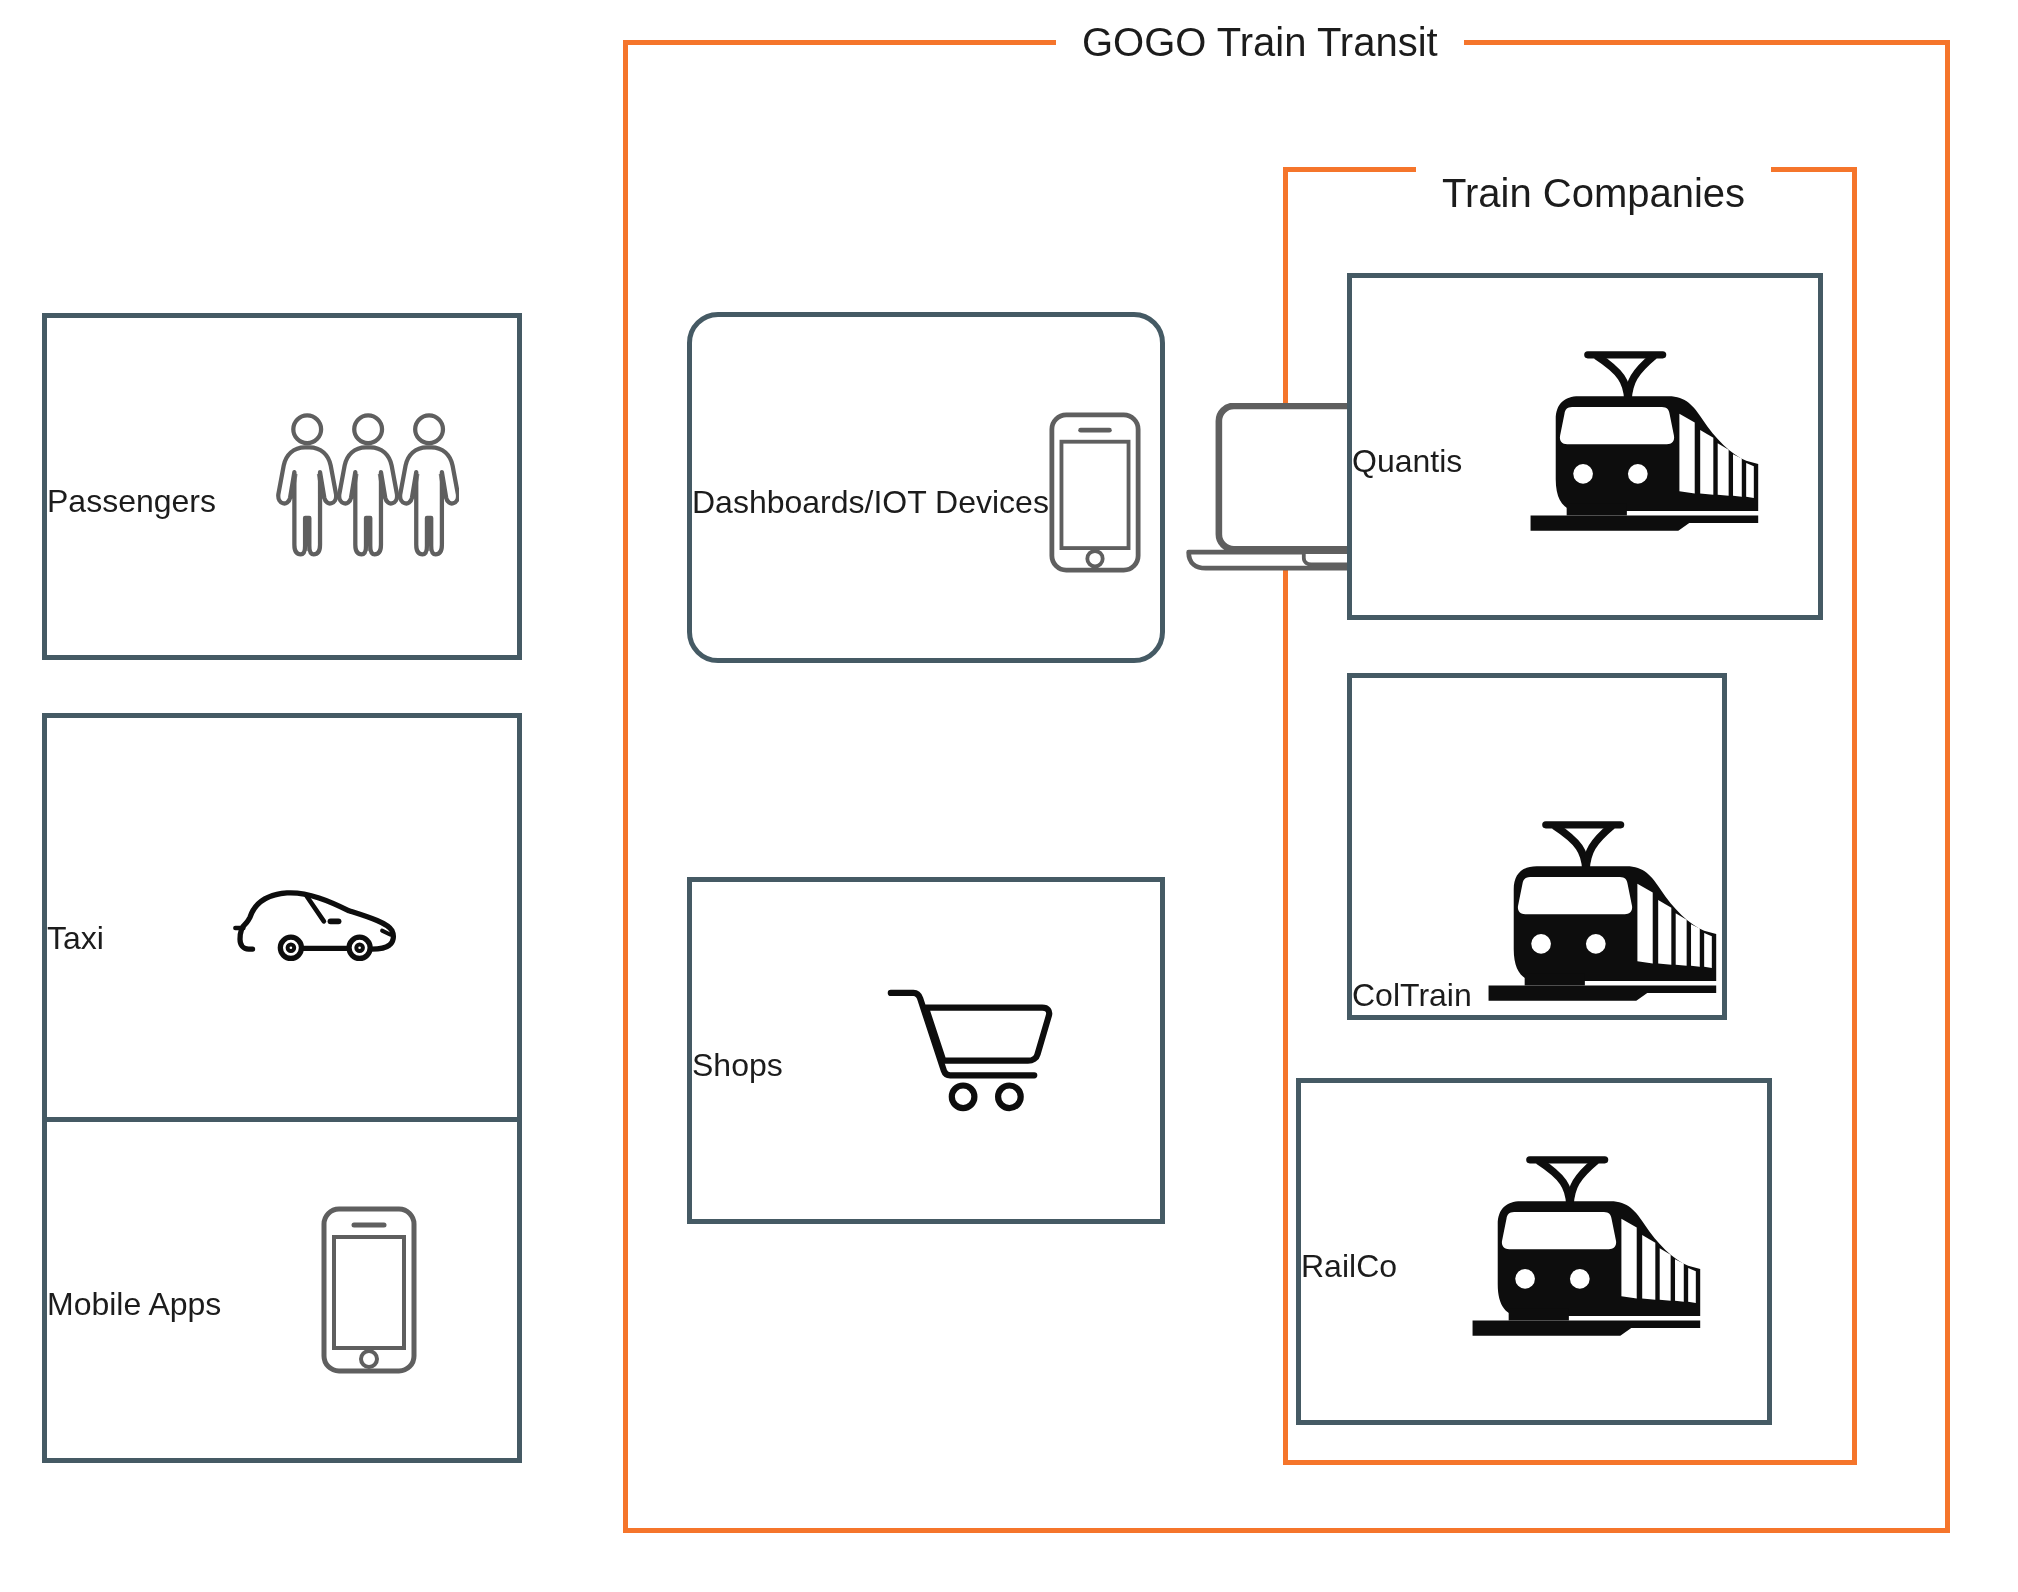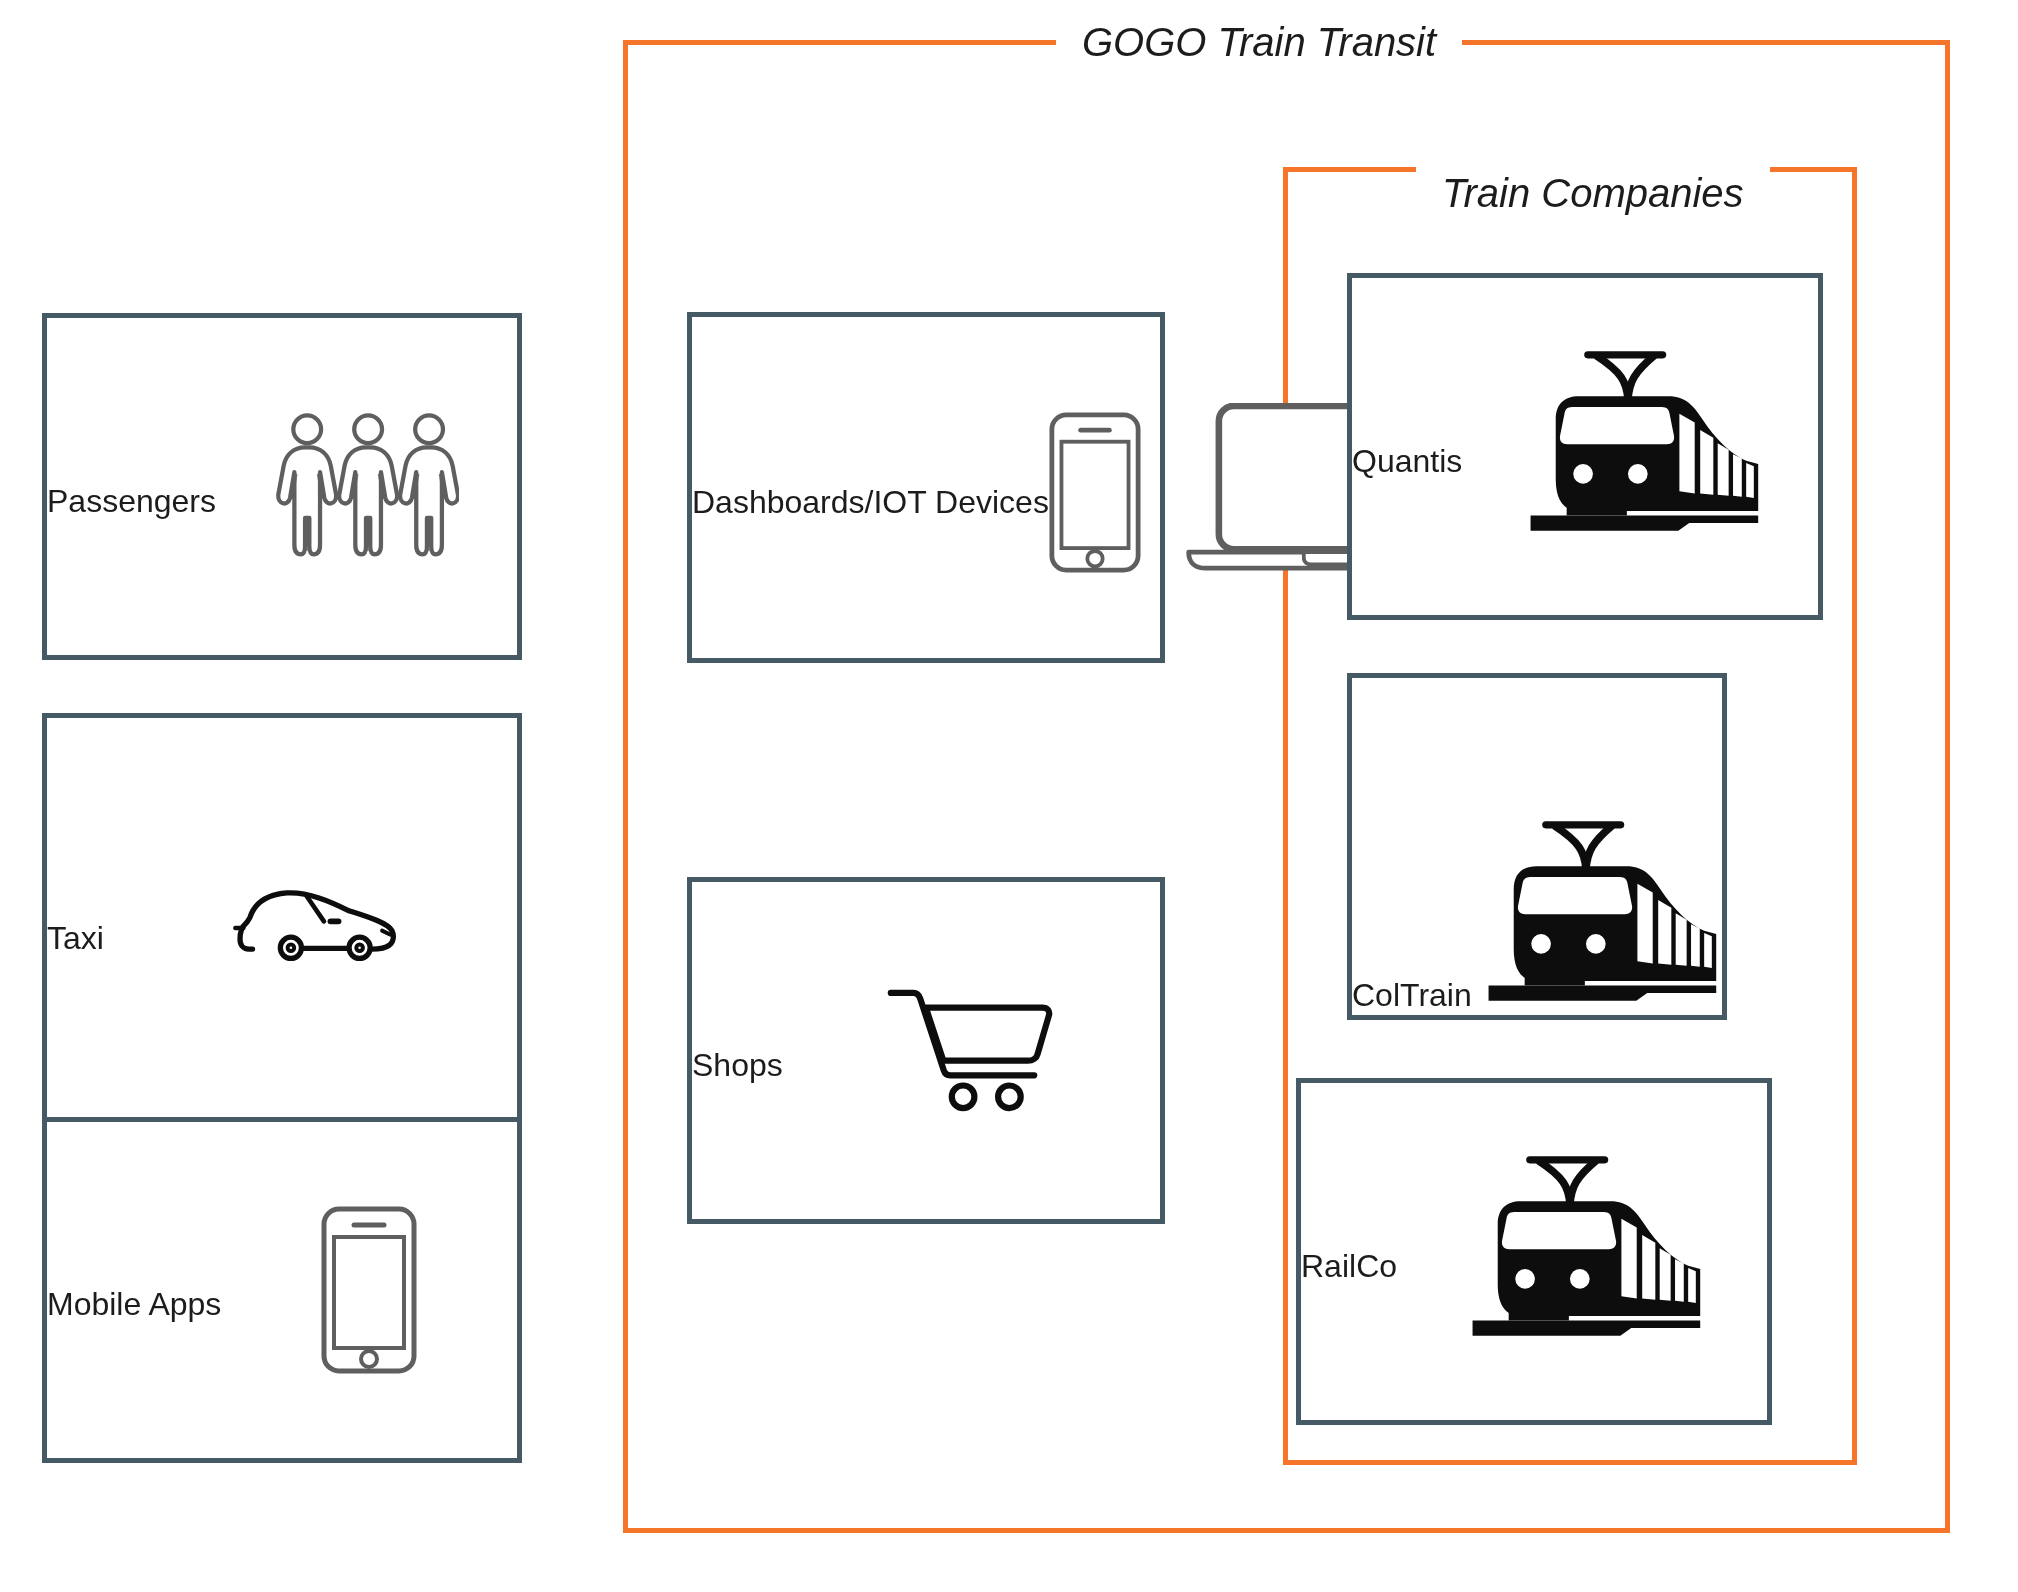--- a/index.html
+++ b/index.html
@@ -26,21 +26,20 @@
   }
   .group-title{
     position:absolute;
     top:-29px;
     background:#fff;
     padding:0 26px;
     font-size:40px;
     line-height:52px;
     white-space:nowrap;
     color:var(--text);
-    font-style:italic;
   }
   .node{
     position:absolute;
     border:5px solid var(--node_border);
     background:#fff;
     display:flex;
     align-items:center;
   }
   .node-label{
     margin-top:28px;
@@ -128,21 +127,21 @@
     <div class="node-icon icon-gray">
       <svg width="96" height="168" viewBox="0 0 96 168" fill="none">
         <rect x="3" y="3" width="90" height="162" rx="15" fill="#fff" stroke="currentColor" stroke-width="5"></rect>
         <line x1="33" y1="19" x2="63" y2="19" stroke="currentColor" stroke-width="5" stroke-linecap="round"></line>
         <rect x="13" y="31" width="70" height="111" fill="#fff" stroke="currentColor" stroke-width="4"></rect>
         <circle cx="48" cy="153" r="8" fill="#fff" stroke="currentColor" stroke-width="4"></circle>
       </svg>
     </div>
   </div>
 
-  <div class="node" style="left:687px;top:312px;width:478px;height:351px;">
+  <div class="node" style="left:687px;top:312px;width:478px;height:351px;border-radius:31px;">
     <div class="node-label">Dashboards/IOT Devices</div>
     <div class="node-icon">
       <div class="devices-row">
         <span class="icon-gray">
           <svg width="92" height="161" viewBox="0 0 96 168" fill="none">
             <rect x="3" y="3" width="90" height="162" rx="15" fill="#fff" stroke="currentColor" stroke-width="5"></rect>
             <line x1="33" y1="19" x2="63" y2="19" stroke="currentColor" stroke-width="5" stroke-linecap="round"></line>
             <rect x="13" y="31" width="70" height="111" fill="#fff" stroke="currentColor" stroke-width="4"></rect>
             <circle cx="48" cy="153" r="8" fill="#fff" stroke="currentColor" stroke-width="4"></circle>
           </svg>

